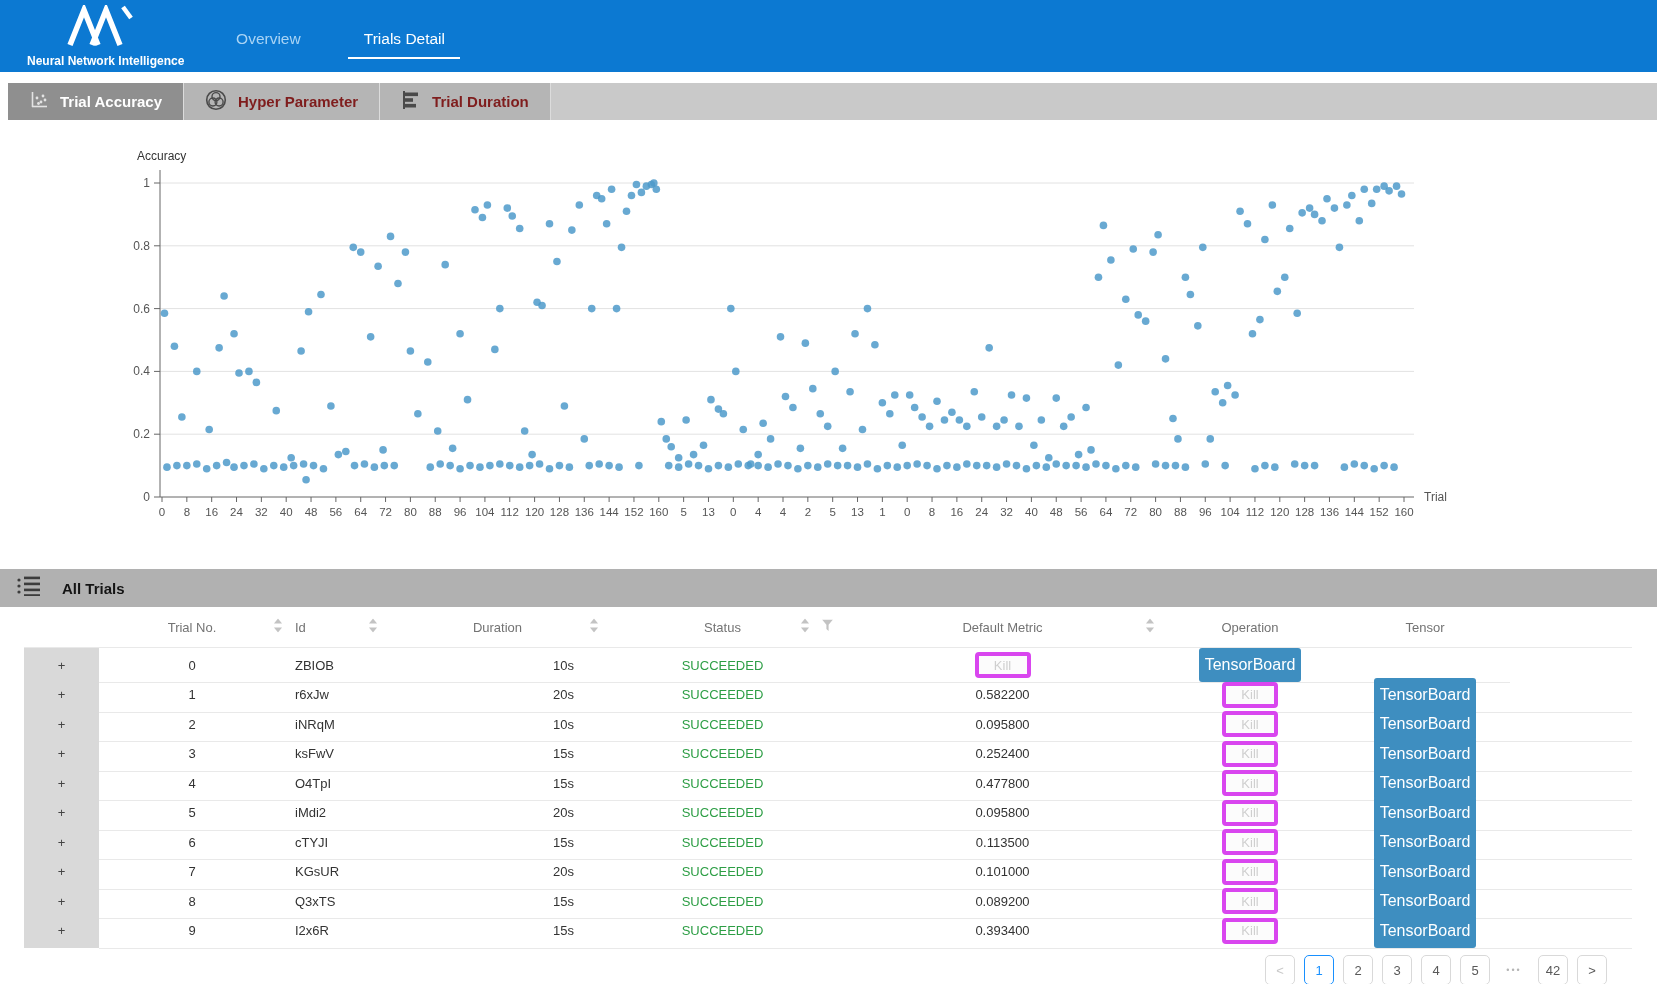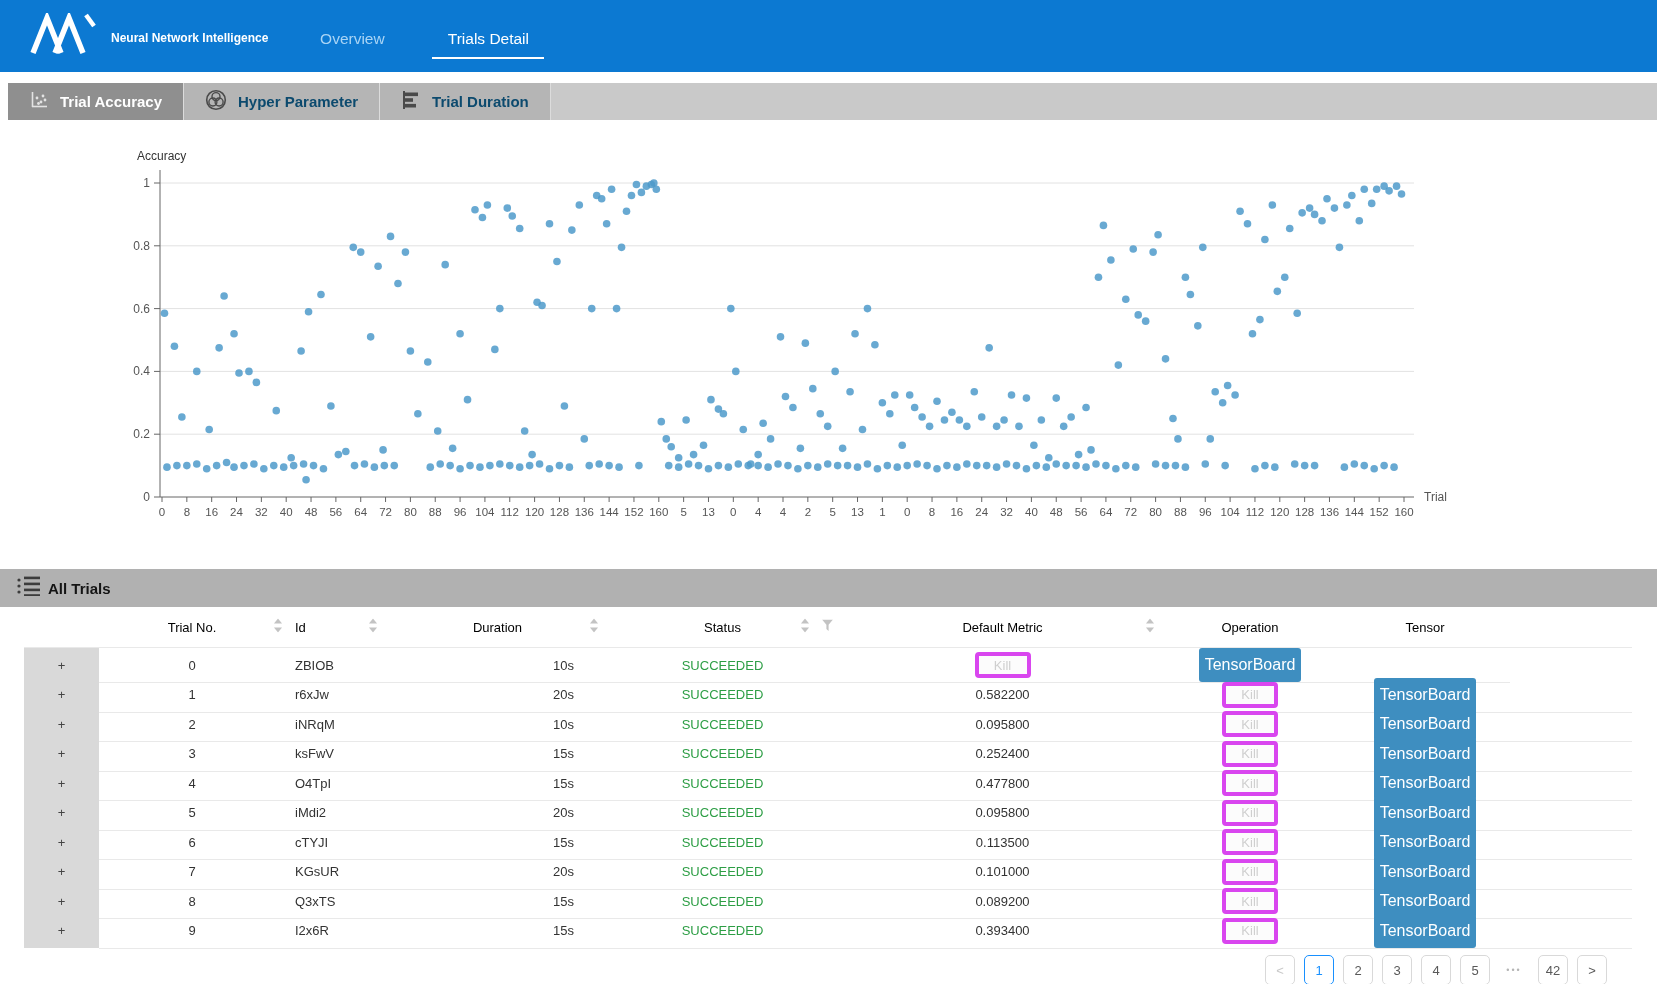--- a/index.html
+++ b/index.html
@@ -1,40 +1,40 @@
 <!DOCTYPE html>
 <html><head>
 <meta charset="utf-8">
 <style>
   html,body{margin:0;padding:0;width:1657px;height:984px;background:#fff;overflow:hidden;
     font-family:"Liberation Sans",sans-serif;}
   
   .nav{height:72px;background:#0c79d2;display:flex;align-items:center;}
-  .brand{display:flex;flex-direction:row;align-items:center;margin-left:27px;min-width:150px;}
+  .brand{display:flex;flex-direction:column;align-items:center;margin-left:27px;min-width:150px;}
   .brand-text{color:#fff;font-size:12px;font-weight:bold;margin-top:3px;white-space:nowrap;}
   .nav-tabs{display:flex;margin-left:28px;margin-top:16px;gap:24px;}
   .nav-tab{width:112px;text-align:center;font-size:15.5px;color:#a9d4f5;padding-bottom:9px;cursor:pointer;}
   .nav-tab.active{color:#fff;border-bottom:2px solid #fff;}
   
   .toolbar{margin-top:11px;margin-left:8px;height:37px;background:#c9c9c9;display:flex;}
   .tool-tab{display:flex;align-items:center;gap:11px;padding:0 21px;background:#b5b5b5;
-    border-right:1px solid #dcdcdc;font-size:15px;font-weight:bold;color:#0c4a6e;cursor:pointer;}
+    border-right:1px solid #dcdcdc;font-size:15px;font-weight:bold;color:#7f1d1d;cursor:pointer;}
   .tool-tab.active{background:#8f8f8f;color:#fff;}
   
   .chart-wrap{margin-top:20px;}
   svg text{font-family:"Liberation Sans",sans-serif;}
   
   .section-bar{margin-top:45px;height:38px;background:#b1b1b1;display:flex;align-items:center;
-    padding-left:16px;gap:6px;}
+    padding-left:16px;gap:20px;}
   .section-title{font-size:15px;font-weight:bold;color:#141414;}
   
   .thead,.trow{display:grid;margin:0 25px 0 24px;
     grid-template-columns:75px 186px 110px 205px 245px 315px 180px 170px 1fr;}
   .thead{height:40px;align-items:center;border-bottom:1px solid #e9e9e9;}
-  .th{position:relative;text-align:center;color:#000000;font-size:13px;}
+  .th{position:relative;text-align:center;color:#737373;font-size:13px;}
   .th.left{text-align:left;padding-left:10px;}
   .sorter{position:absolute;top:50%;transform:translateY(-50%);cursor:pointer;}
   .trow{height:29.5px;}
   .cell{display:flex;align-items:center;justify-content:center;font-size:13px;color:#333;
     border-bottom:1px solid #e9e9e9;height:100%;box-sizing:border-box;}
   .expand-cell{background:#d9d9d9;border-bottom:1px solid #fff;color:#444;cursor:pointer;font-size:13px;}
   .c-id{justify-content:flex-start;padding-left:10px;}
   .c-dur{justify-content:flex-end;padding-right:26px;}
   .c-status{color:#2d9e45;}
   .kill-btn{width:56px;height:26px;border:4px solid #d946ef;border-radius:4px;background:#fcfcfc;

